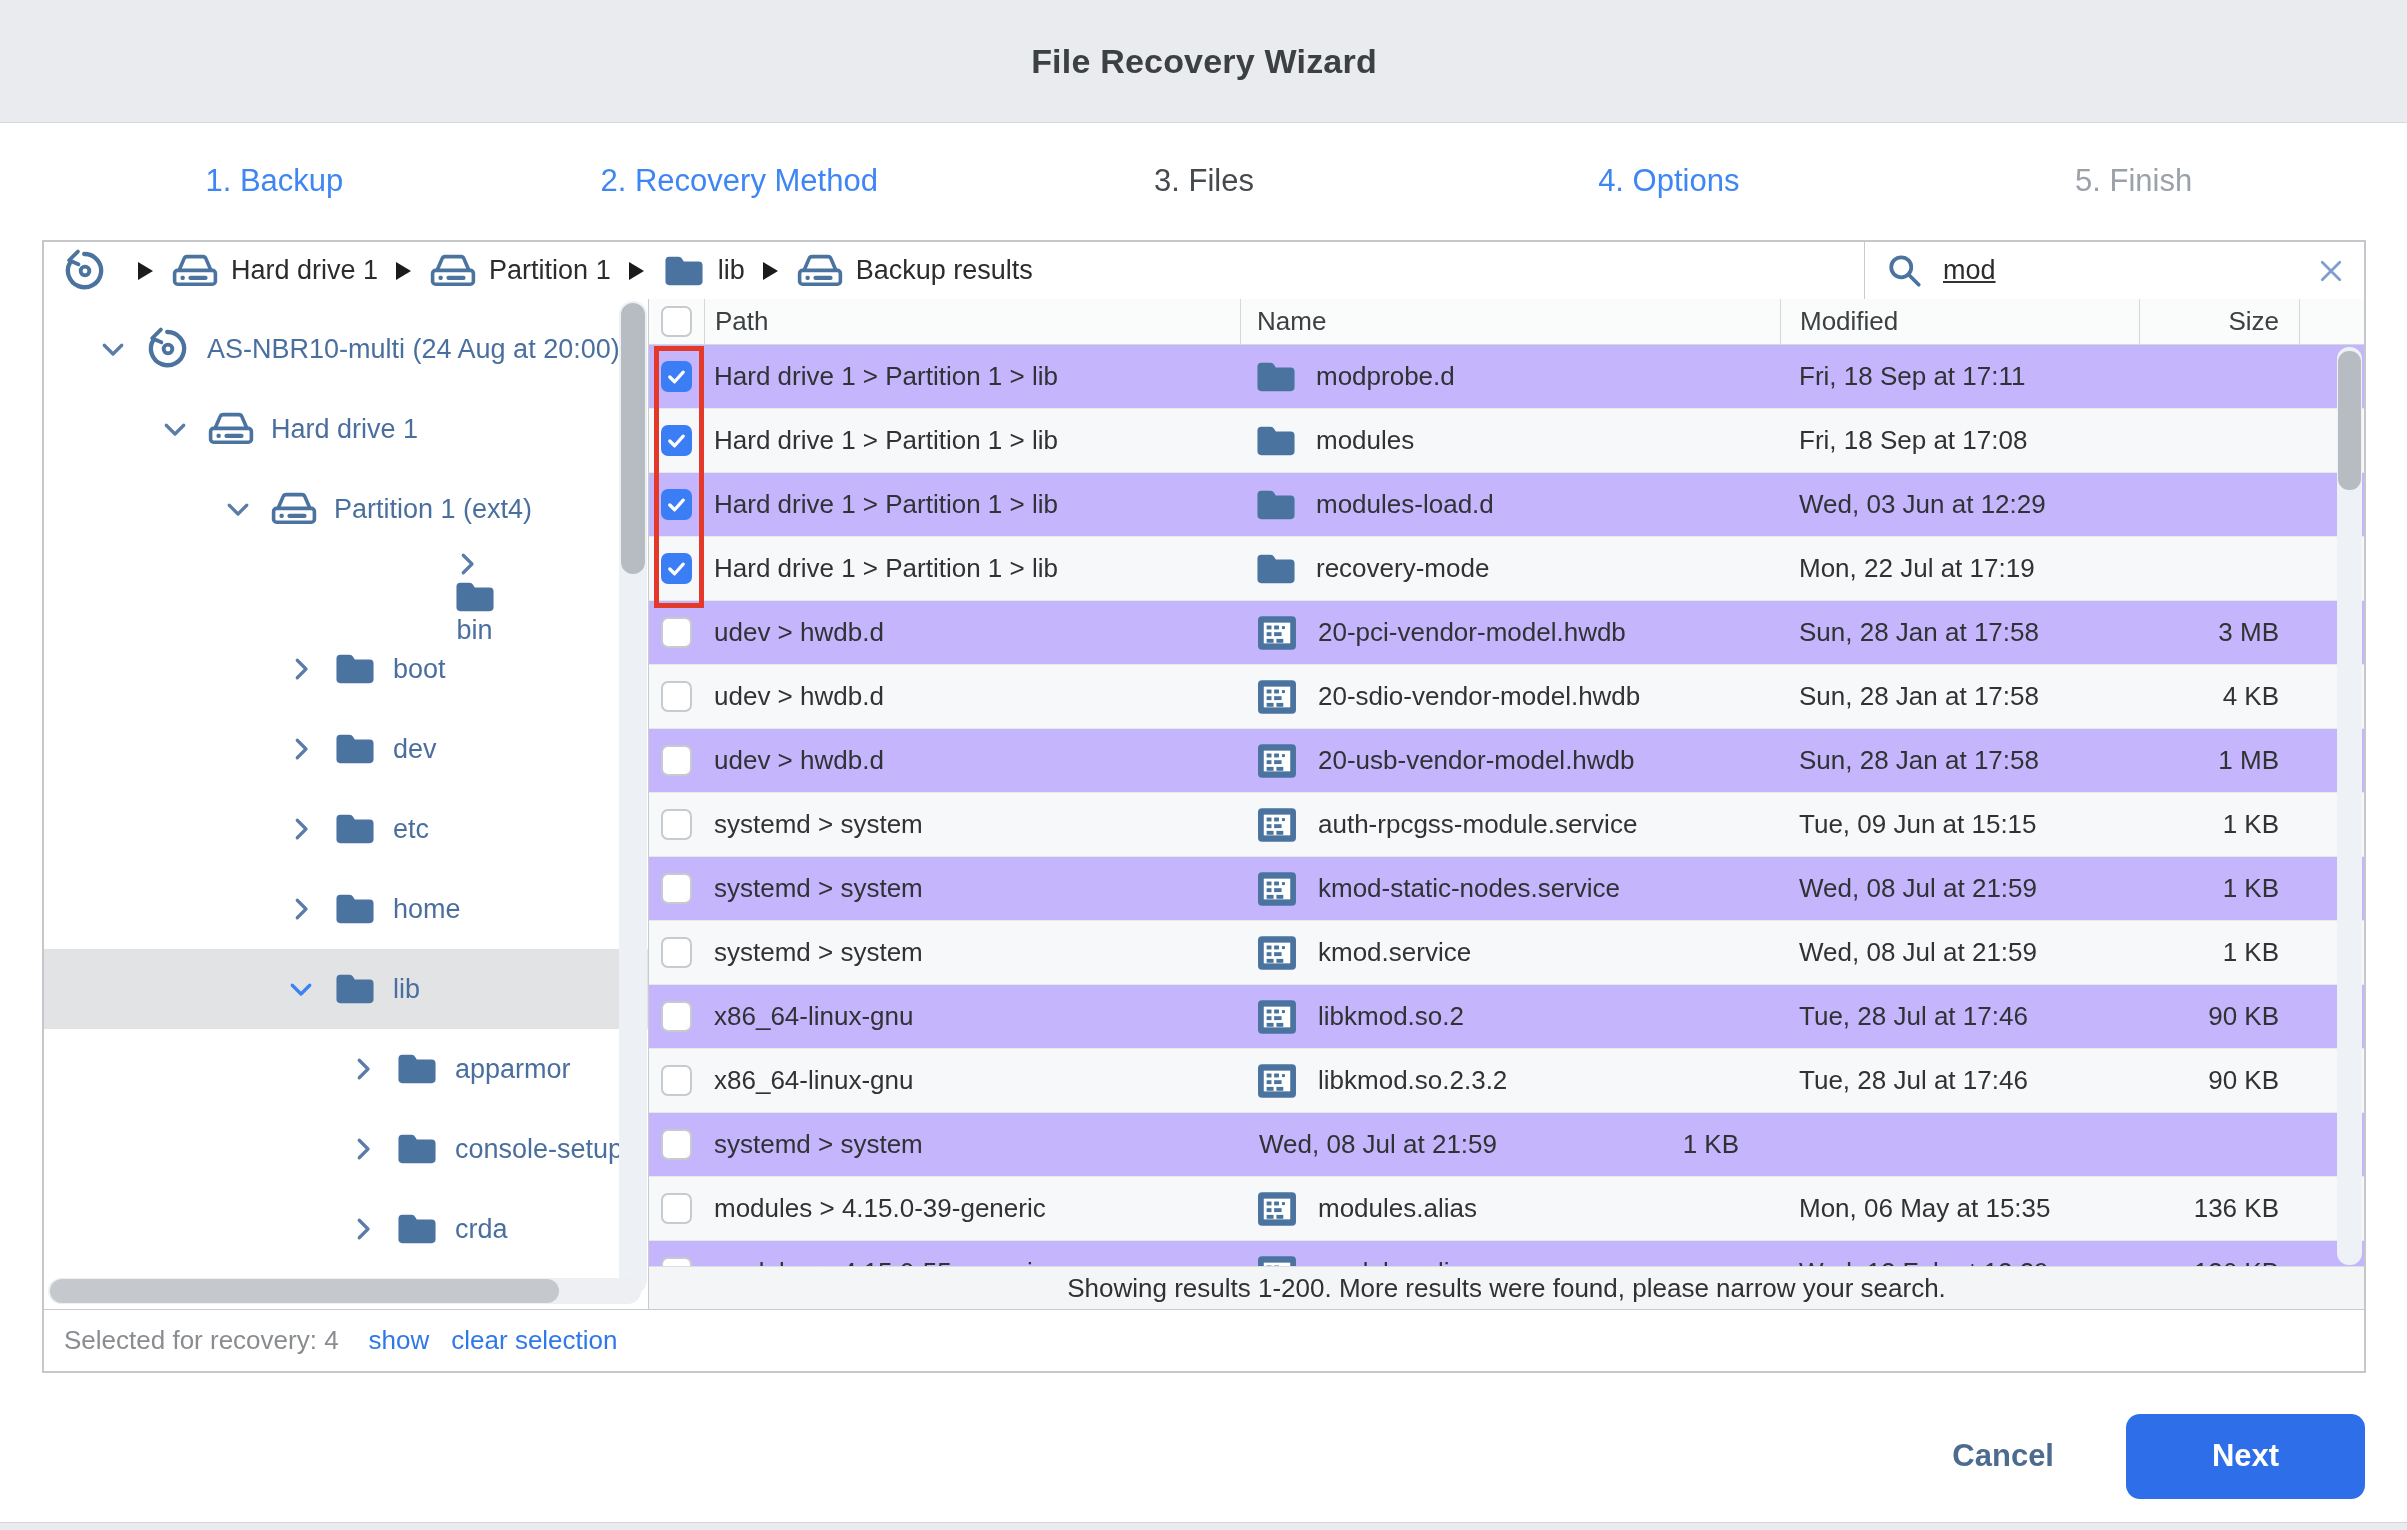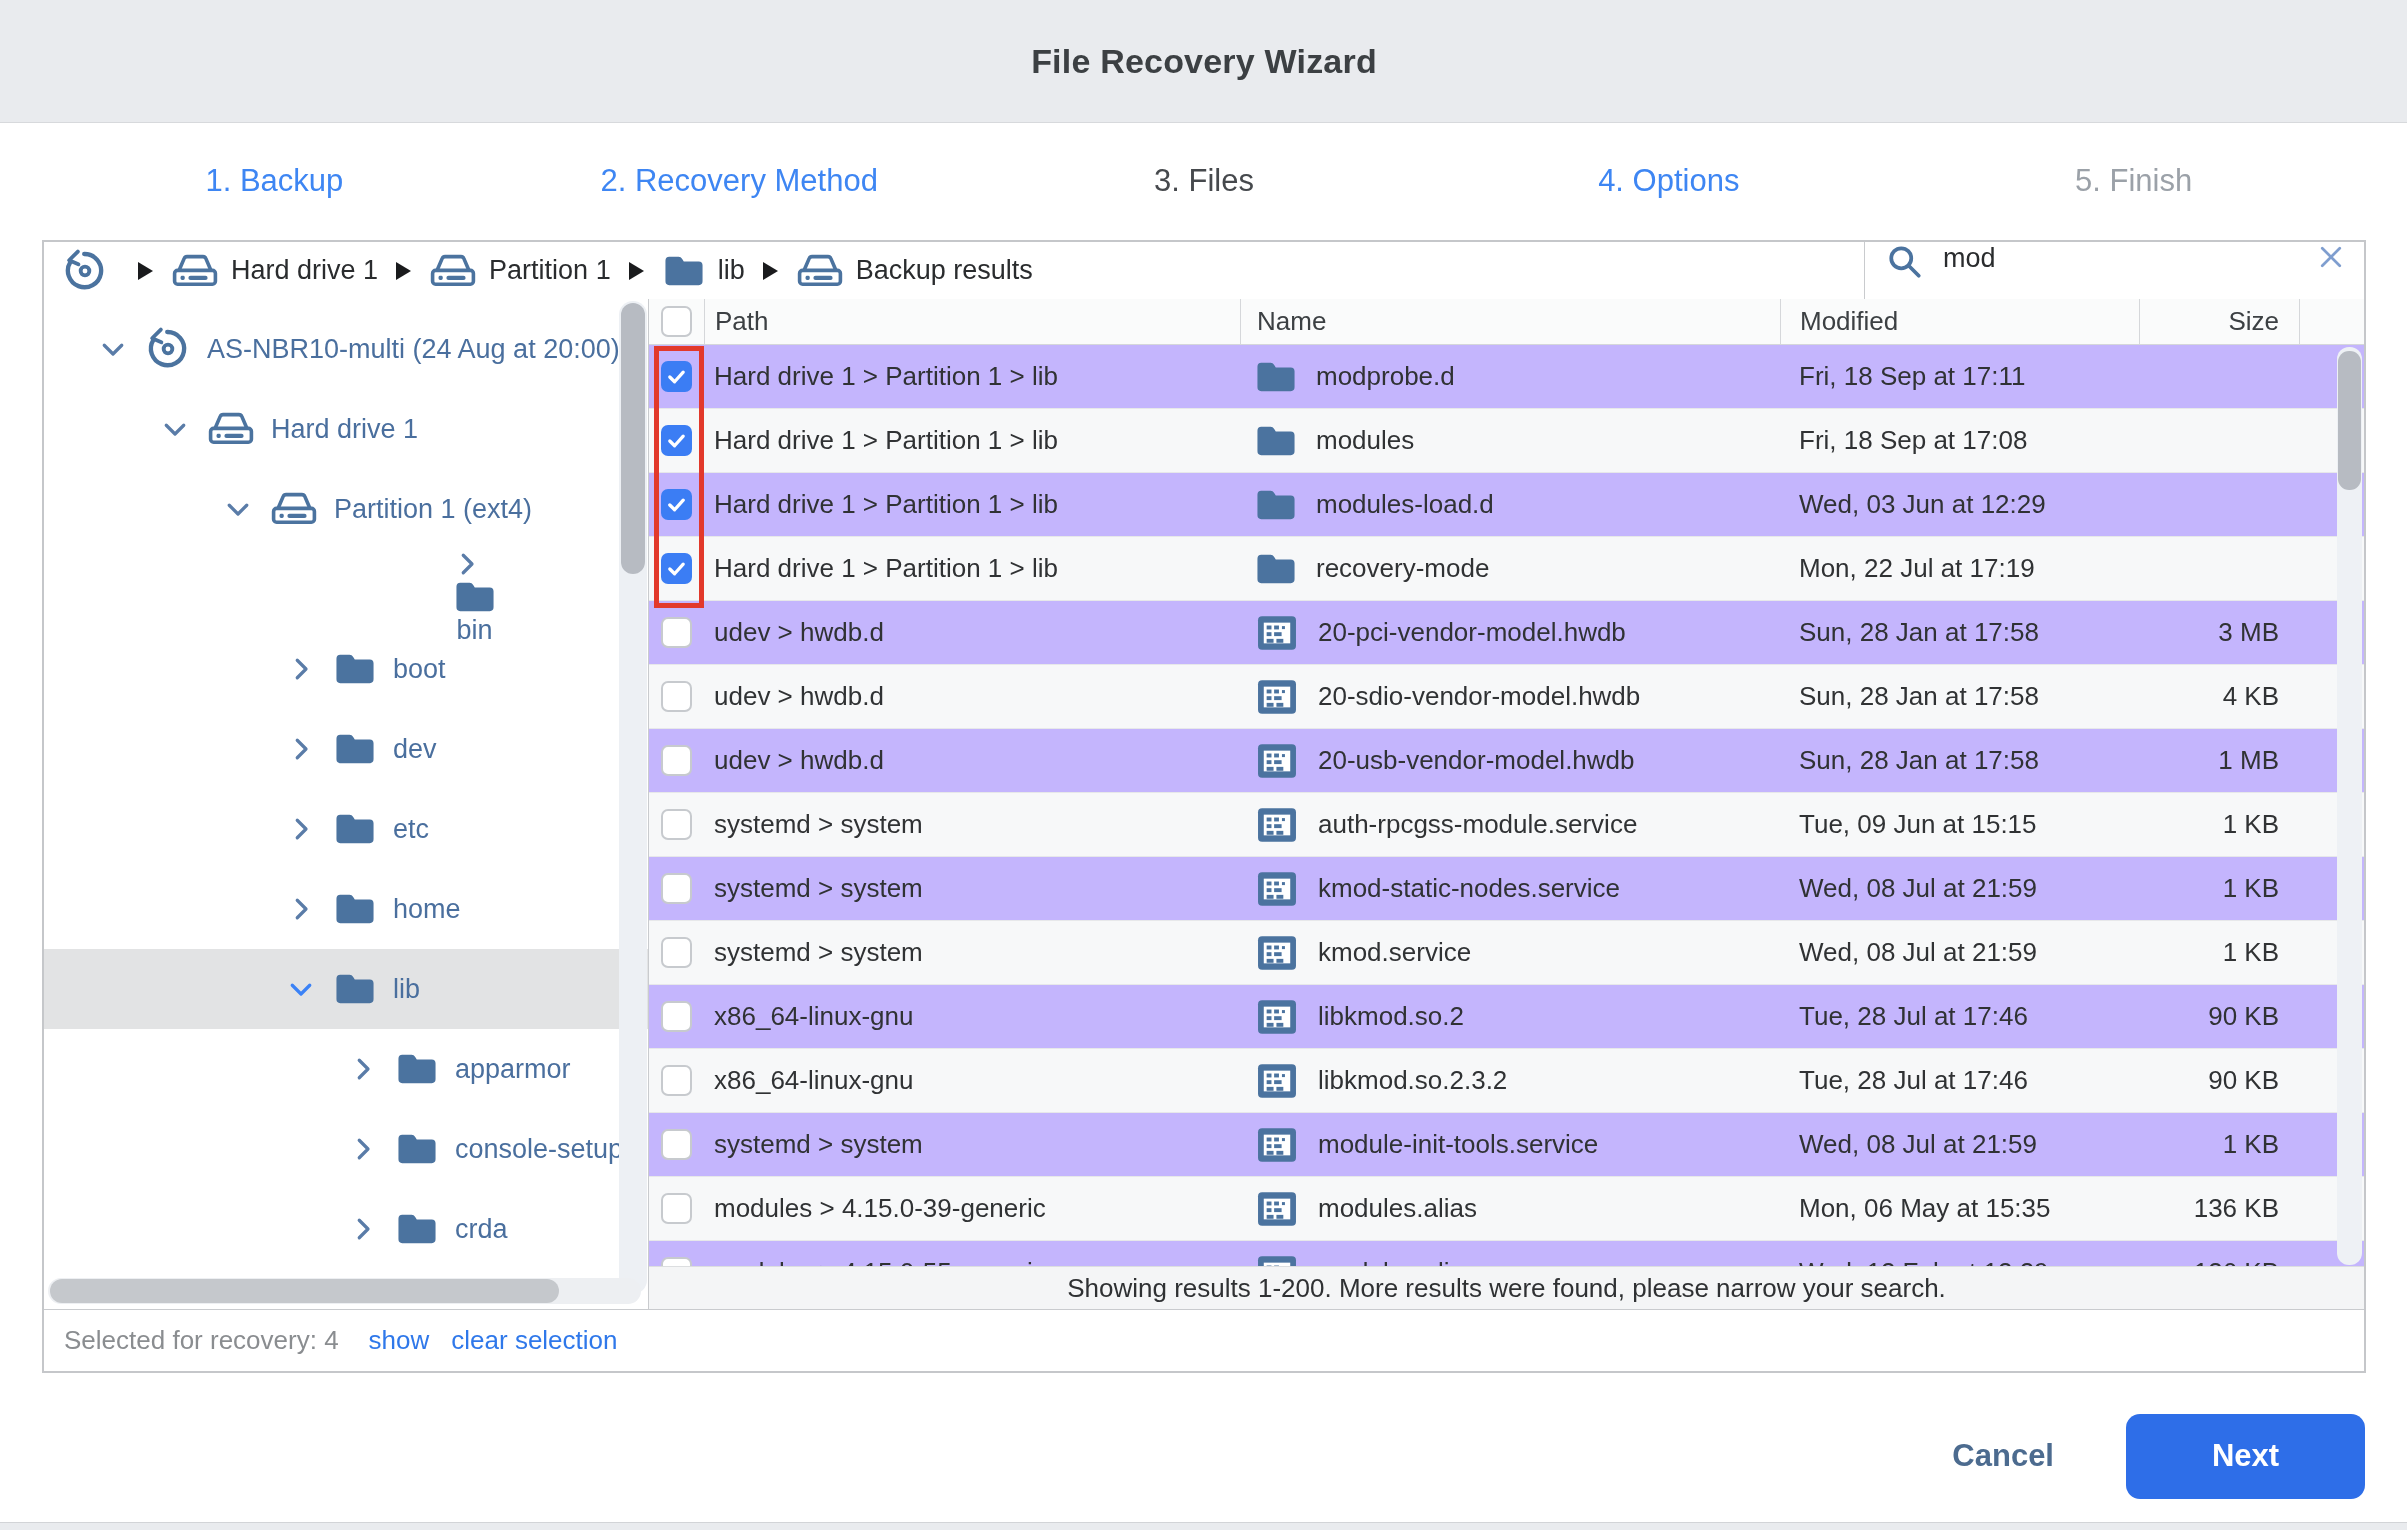--- a/index.html
+++ b/index.html
@@ -23,21 +23,21 @@
   .box{left:42px;top:240px;width:2324px;height:1133px;border:2px solid #c5c7ca;background:#fff;box-sizing:border-box;}
 
   
   .crumbbar{left:0;top:0;width:2320px;height:57px;border-bottom:1px solid #c9cbce;display:flex;align-items:center;background:#fff;}
   .crumbs{display:flex;align-items:center;padding-left:18px;flex:1 1 auto;overflow:hidden;}
   .crumb{display:flex;align-items:center;margin-right:10px;cursor:pointer;}
   .crumb .icn{display:flex;align-items:center;margin-right:12px;}
   .crumb .lbl{font-size:27px;color:#2a2c2e;white-space:nowrap;}
   .crumb-sep{width:0;height:0;border-left:15px solid #1a1b1d;border-top:9px solid transparent;
              border-bottom:9px solid transparent;margin:0 18px 0 8px;}
-  .searchwrap{width:499px;height:100%;border-left:1px solid #c9cbce;display:flex;align-items:flex-start;flex:0 0 auto;}
+  .searchwrap{width:499px;height:100%;border-left:1px solid #c9cbce;display:flex;align-items:center;flex:0 0 auto;text-decoration:underline;}
   .searchwrap .sicn{margin:0 16px 0 20px;display:flex;}
   .searchwrap input{border:none;outline:none;font-size:27px;color:#2a2c2e;flex:1;
                     font-family:"Liberation Sans",sans-serif;background:transparent;}
   .searchwrap .clear{margin:0 18px 0 8px;display:flex;cursor:pointer;}
 
   
   .main{left:0;top:57px;width:2320px;height:1011px;}
 
   
   .tree{left:0;top:0;width:604px;height:1011px;border-right:1px solid #c9cbce;overflow:hidden;background:#fff;}
@@ -649,36 +649,20 @@
               <span>libkmod.so.2.3.2</span>
             </div>
             <div class="cell c-mod">Tue, 28 Jul at 17:46</div>
             <div class="cell c-size">90 KB</div>
           </div>
           <div class="trow">
             <div class="cell c-cb">
               <div class="cbx"></div>
             </div>
             <div class="cell c-path">systemd &gt; system</div>
-            <div class="cell c-name">
-              <span class="ficn">
-                <svg width="46" height="46" viewBox="0 0 40 40">
-      <rect x="3.5" y="5.5" width="33" height="29" rx="3.5" fill="#4b739f"></rect>
-      <rect x="8.5" y="11" width="23" height="18" fill="#ffffff"></rect>
-      <rect x="11" y="13.5" width="4.2" height="3.4" fill="#4b739f"></rect>
-                  <rect x="17.5" y="13.5" width="4.2" height="3.4" fill="#4b739f"></rect>
-      <rect x="24.3" y="14" width="2.6" height="2.6" fill="#4b739f"></rect>
-      <rect x="11" y="19.3" width="4.2" height="3.4" fill="#4b739f"></rect>
-                  <rect x="17.5" y="19.3" width="6.5" height="3.4" fill="#4b739f"></rect>
-      <rect x="11" y="25.1" width="6" height="3.4" fill="#4b739f"></rect>
-                  <rect x="19.5" y="25.1" width="6" height="3.4" fill="#4b739f"></rect>
-                </svg>
-              </span>
-              <span>module-init-tools.service</span>
-            </div>
             <div class="cell c-mod">Wed, 08 Jul at 21:59</div>
             <div class="cell c-size">1 KB</div>
           </div>
           <div class="trow even">
             <div class="cell c-cb">
               <div class="cbx"></div>
             </div>
             <div class="cell c-path">modules &gt; 4.15.0-39-generic</div>
             <div class="cell c-name">
               <span class="ficn">

